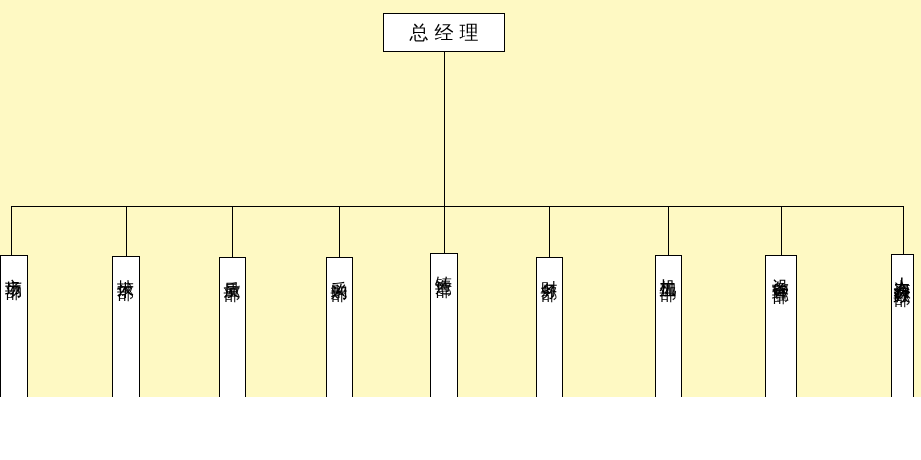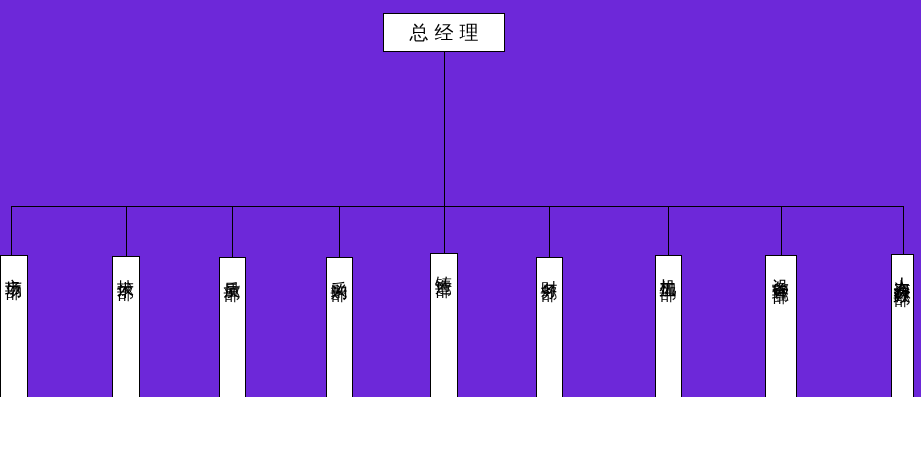--- a/index.html
+++ b/index.html
@@ -7,21 +7,21 @@
     padding: 0;
     background: #ffffff;
   }
   body {
     font-family: "DejaVu Sans", "Liberation Sans", sans-serif;
   }
   #chart-root {
     position: relative;
     width: 921px;
     height: 397px;
-    background: #6d28d9;
+    background: #fef9c3;
     overflow: hidden;
   }
   .node-box {
     position: absolute;
     box-sizing: border-box;
     border: 1.6px solid #000000;
     background: #ffffff;
   }
   
   .node-box.root {

